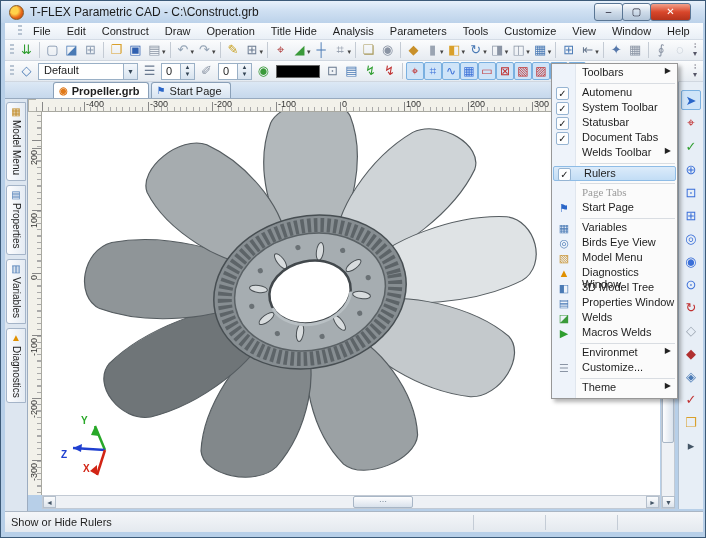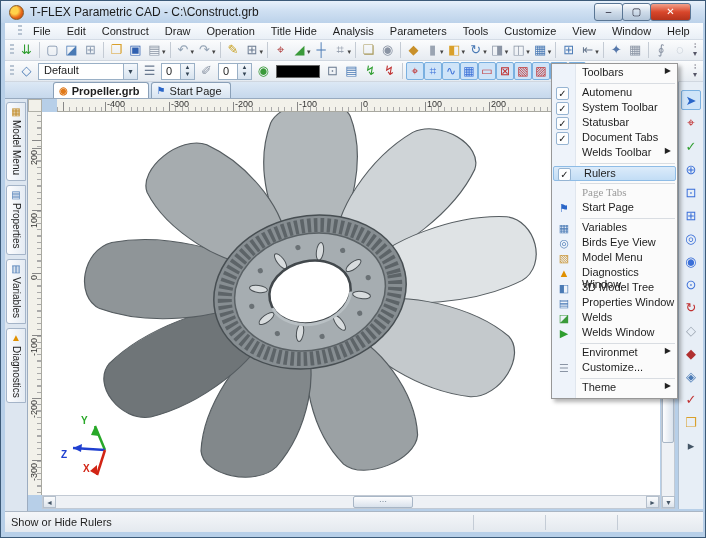--- a/index.html
+++ b/index.html
@@ -65,21 +65,21 @@
   .sidebar { position:absolute; left:4px; top:98px; width:23px; height:412px;
     background:#dde6f0; border-right:1px solid #9cacc0; padding-top:2px; }
   .vtab { writing-mode:vertical-rl; width:20px; margin:1px 0 4px 1px; padding:3px 0 5px 0;
     background:linear-gradient(90deg,#fdfdfe,#e4ebf3); border:1px solid #a4b4c8;
     border-radius:3px 0 0 3px; font-size:10px; color:#222;
     display:flex; align-items:center; }
   .vtab .vicon { font-size:10px; writing-mode:horizontal-tb; margin-bottom:3px; }
   
   .corner { position:absolute; left:27px; top:98px; width:14px; height:13px;
     background:#f2f1ea; border:1px solid #b0b0a8; }
-  .hruler { position:absolute; left:56px; top:98px; width:618px; height:13px;
+  .hruler { position:absolute; left:35px; top:98px; width:618px; height:13px;
     background:#f2f1ea; border-bottom:1px solid #a8a8a0;
     background-image:
       repeating-linear-gradient(90deg,#888 0 1px,transparent 1px 64px),
       repeating-linear-gradient(90deg,#aaa 0 1px,transparent 1px 6.4px);
     background-size:100% 9px,100% 4px; background-position:left 48px bottom, left 48px bottom;
     background-repeat:repeat-x; font-size:9px; color:#333; }
   .hruler span { position:absolute; top:0; }
   .vruler { position:absolute; left:27px; top:111px; width:14px; height:383px;
     background:#f2f1ea; border-right:1px solid #a8a8a0;
     background-image:
@@ -467,21 +467,21 @@
     <div class="mrow">
       <div class="micon" style="color: rgb(74, 122, 181);">▤</div>
       <span>Properties Window</span>
     </div>
     <div class="mrow">
       <div class="micon" style="color: rgb(58, 154, 58);">◪</div>
       <span>Welds</span>
     </div>
     <div class="mrow">
       <div class="micon" style="color: rgb(47, 158, 47);">▶</div>
-      <span>Welds Window</span>
+      <span>Macros Welds</span>
     </div>
     <div class="msep"></div>
     <div class="mrow">
       <span>Environmet</span>
       <div class="marrow">▶</div>
     </div>
     <div class="mrow">
       <div class="micon" style="color: rgb(138, 148, 164);">☰</div>
       <span>Customize...</span>
     </div>

